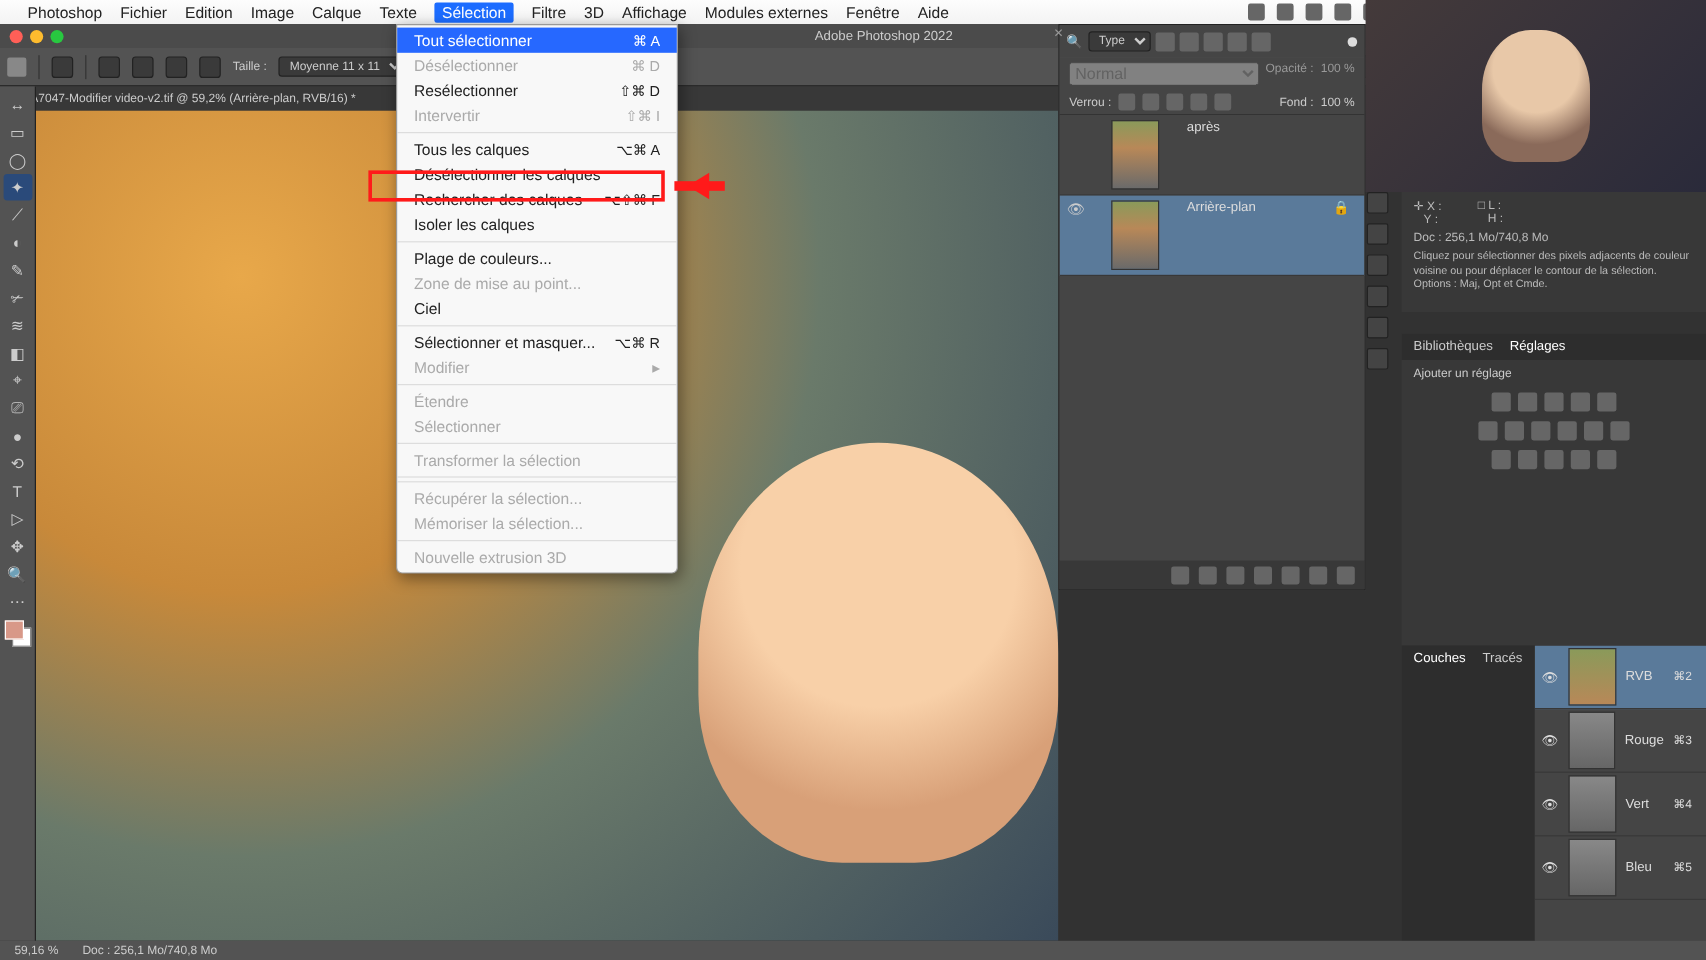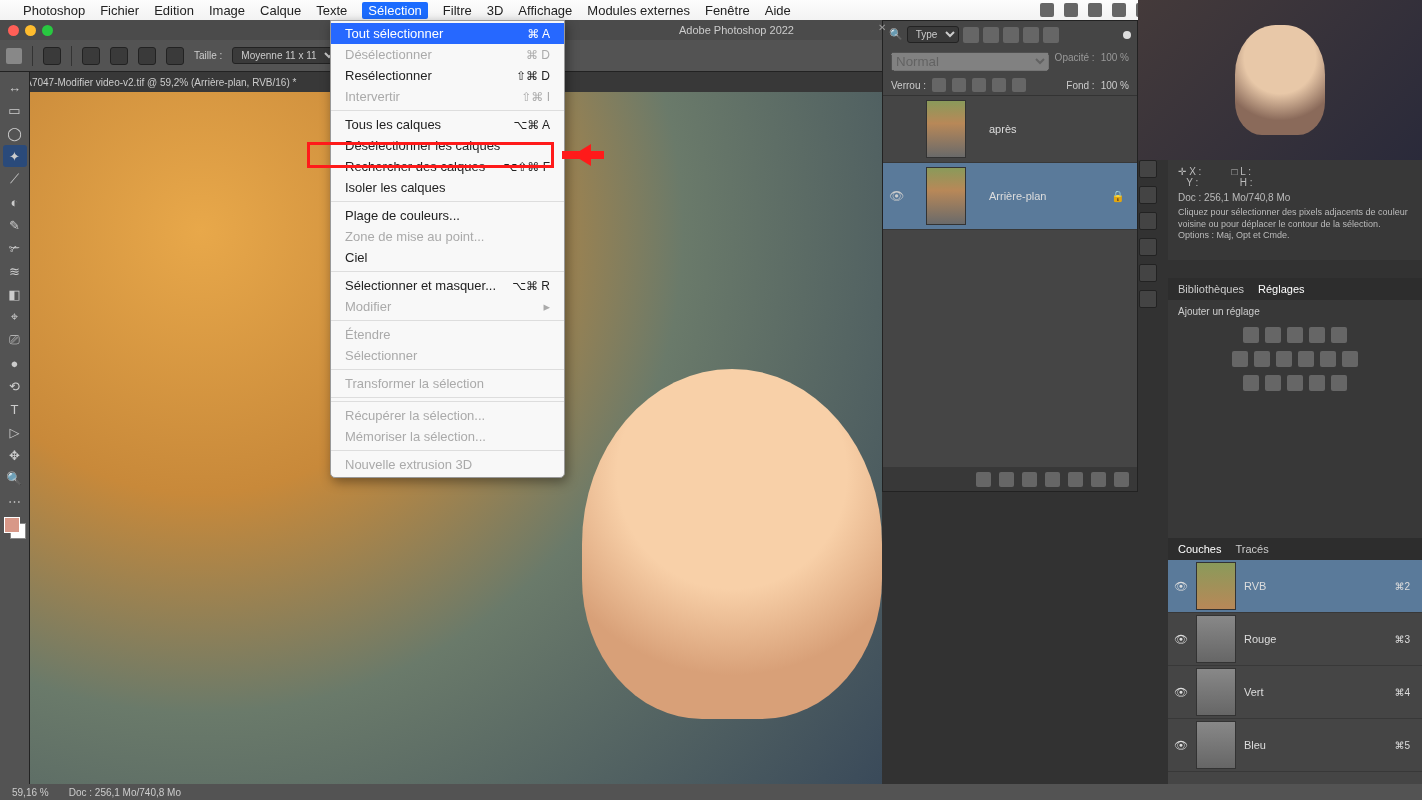--- a/index.html
+++ b/index.html
@@ -45,40 +45,40 @@
 .phead{background:#383838;padding:5px 10px;font-size:11px;color:#ddd;display:flex;gap:14px}
 .phead .act{color:#fff;border-bottom:1px solid #fff}
 .ptools{display:flex;align-items:center;gap:4px;padding:5px 6px;background:#454545}
 .ptools select,.ptools input{background:#3a3a3a;color:#ccc;border:1px solid #222;font-size:10px;padding:1px 4px;border-radius:3px}
 .ptools .ti{width:16px;height:16px;background:#666;border-radius:2px}
 .prow{display:flex;gap:6px;padding:4px 8px;font-size:10px;color:#999;background:#454545}
 .prow .sl{flex:1;opacity:.5}
 .lockrow{display:flex;align-items:center;gap:6px;padding:3px 8px;font-size:10px;color:#ccc;background:#454545;border-bottom:1px solid #333}
 .lockrow .li{width:14px;height:14px;background:#666;border-radius:2px}
 .layers{flex:1;background:#454545;overflow:hidden}
-.layer{display:flex;align-items:center;gap:23px;padding:4px 6px;border-bottom:1px solid #383838}
+.layer{display:flex;gap:23px;padding:4px 6px;border-bottom:1px solid #383838}
 .layer.sel{background:#5a7a9a}
 .layer .eye{width:14px;font-size:12px;color:#ccc;text-align:center}
 .layer .thumb{width:40px;height:50px;background:linear-gradient(#8a9a5a,#b88858 40%,#6a6a6a);border:1px solid #333}
 .layer.big .thumb{height:58px}
 .layer .nm{font-size:11px;color:#ddd}
 .layer .lock{margin-left:auto;margin-right:6px;color:#ccc}
 .pfoot{height:24px;background:#383838;display:flex;align-items:center;justify-content:flex-end;gap:8px;padding:0 8px}
 .pfoot .fi{width:15px;height:15px;background:#666;border-radius:2px}
 .side{position:absolute;right:264px;top:160px;width:20px;display:flex;flex-direction:column;gap:8px;align-items:center}
 .side .si{width:18px;height:18px;background:#444;border:1px solid #222;border-radius:2px}
 .info{position:absolute;right:0;top:160px;width:254px;height:100px;background:#383838;color:#bbb;font-size:10px;padding:6px 10px}
 .info .ir{display:flex;gap:30px;margin-bottom:4px}
 .adjust{position:absolute;right:0;top:278px;width:254px;bottom:262px;background:#383838}
 .adjust .ah{display:flex;gap:14px;padding:5px 10px;font-size:11px;color:#ccc;background:#2d2d2d}
 .adjust .ah .act{color:#fff}
 .adjust .al{padding:6px 10px;font-size:10px;color:#ccc}
 .adjust .icons{display:flex;justify-content:center;gap:6px;padding:4px 0}
 .adjust .icons .ai{width:16px;height:16px;background:#666;border-radius:2px}
-.channels{position:absolute;right:0;bottom:0;width:254px;height:262px;background:#383838;display:flex;flex-direction:column}
+.channels{position:absolute;right:0;bottom:0;width:254px;height:262px;background:#383838;display:flex;}
 .channels .ch-h{display:flex;gap:14px;padding:5px 10px;font-size:11px;color:#ccc;background:#2d2d2d}
 .channels .ch-h .act{color:#fff}
 .channels .lst{flex:1;overflow:hidden;background:#454545}
 .chn{display:flex;align-items:center;gap:8px;padding:2px 6px;border-bottom:1px solid #383838}
 .chn.sel{background:#5a7a9a}
 .chn .th{width:40px;height:48px;background:linear-gradient(#888,#666);border:1px solid #333}
 .chn .th.col{background:linear-gradient(#8a9a5a,#b88858)}
 .chn .sc{margin-left:auto;margin-right:6px;font-size:10px}
 .webcam{position:absolute;right:0;top:0;width:284px;height:160px;background:linear-gradient(135deg,#443a3a,#2a2a3a);display:flex;align-items:center;justify-content:center}
 .webcam::after{content:"";width:90px;height:110px;background:radial-gradient(circle at 50% 30%,#e8c8a8 40%,#8a6a5a 70%);border-radius:45% 45% 30% 30%}

